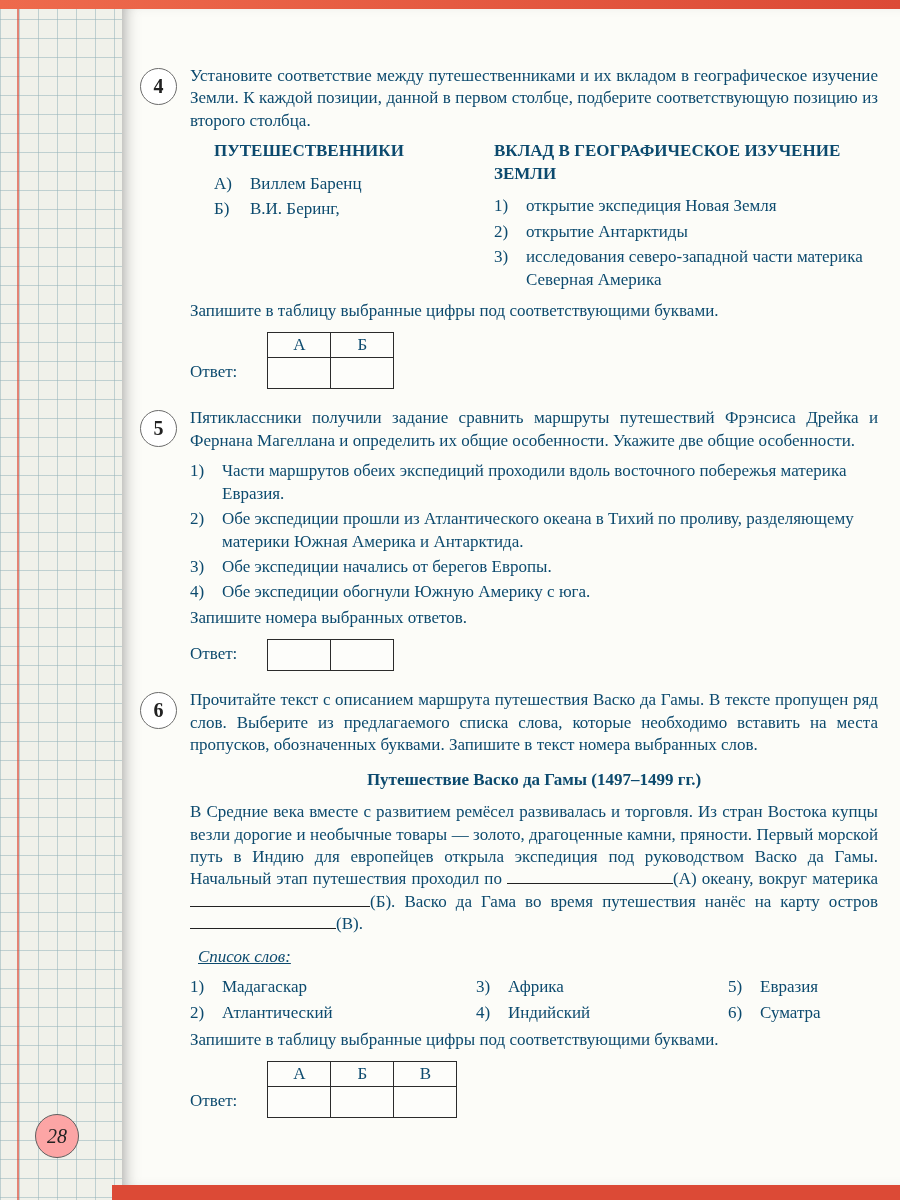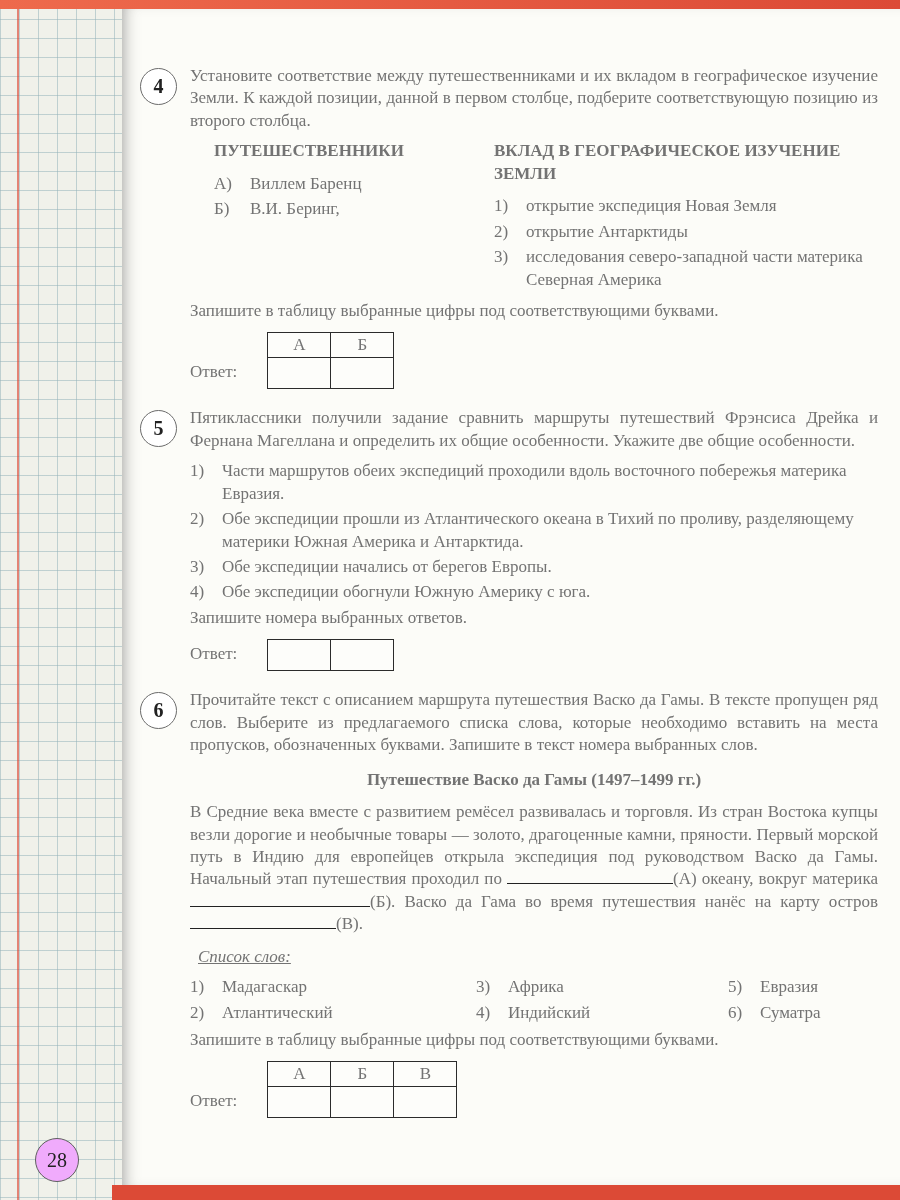--- a/index.html
+++ b/index.html
@@ -29,21 +29,21 @@
   .page{position:absolute;top:9px;left:122px;width:778px;height:1176px;
     background:#fcfcf8;
     box-shadow:inset 12px 0 16px -11px rgba(60,60,60,.5);
     padding:56px 22px 0 12px;box-sizing:border-box;overflow:hidden;}
 
   .q{display:flex;margin-bottom:18px;}
   .qcol{flex:0 0 56px;padding-top:3px;}
   .qcircle{width:35px;height:35px;margin-left:6px;border:1.6px solid #6b6b6b;border-radius:50%;
     background:#fff;display:flex;align-items:center;justify-content:center;
     font-size:20px;font-weight:700;color:#222;}
-  .qbody{flex:1;font-size:17px;line-height:1.32;color:#737373;}
+  .qbody{flex:1;font-size:17px;line-height:1.32;color:#0c4a6e;}
 
   p.just{text-align:justify;margin:0 0 8px;}
 
   
   .match{display:flex;margin:8px 0 6px;}
   .mleft{flex:0 0 268px;margin-left:24px;}
   .mright{flex:1;padding-left:12px;}
   .mhead{font-weight:700;margin-bottom:10px;}
   .mhead.center{text-align:left;}
   .mrow,.nrow,.wrow{display:flex;margin-bottom:3px;}
@@ -66,24 +66,24 @@
   .blank.b{width:180px;}
   .blank.c{width:146px;}
   .wordslbl{font-style:italic;text-decoration:underline;margin:10px 8px 8px;}
   .words{display:flex;margin-bottom:2px;}
   .wc1{flex:0 0 286px;}
   .wc2{flex:0 0 252px;}
   .wc3{flex:1;}
   .wrow .lbl{flex:0 0 32px;}
 
   
-  .page-circle{position:absolute;left:35px;top:1138px;width:42px;height:42px;
-    border:1.6px solid #5f5f5f;border-radius:50%;background:#f0abfc;
+  .page-circle{position:absolute;left:35px;top:1114px;width:42px;height:42px;
+    border:1.6px solid #5f5f5f;border-radius:50%;background:#fca5a5;
     display:flex;align-items:center;justify-content:center;
-    font-size:20px;color:#222;z-index:7;}
+    font-size:20px;color:#222;z-index:7;font-style:italic;}
 </style>
 </head>
 <body>
 
 <div class="scan">
   <div class="left-grid"></div>
   <div class="top-red"></div>
   <div class="bottom-red"></div>
 
   <div class="page">

